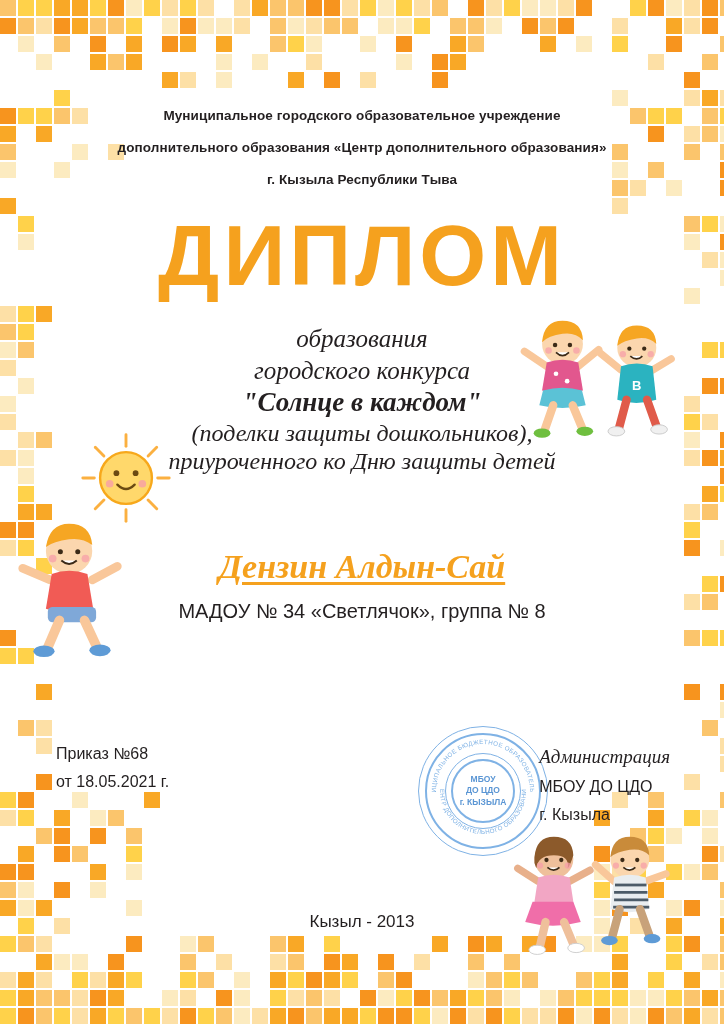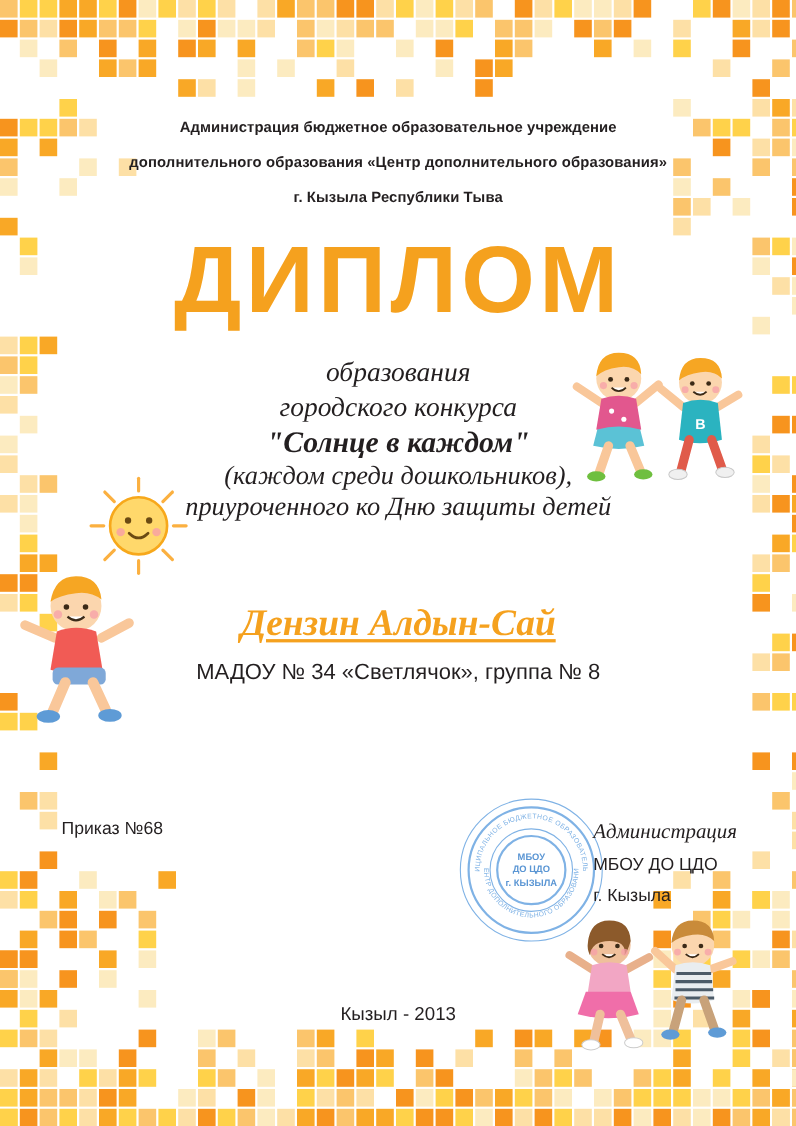--- a/index.html
+++ b/index.html
@@ -646,32 +646,32 @@
       <div class="sq" style="left: 594px; top: 900px; width: 16px; height: 16px; background: rgb(252, 235, 192);"></div>
       <div class="sq" style="left: 612px; top: 900px; width: 16px; height: 16px; background: rgb(247, 148, 30);"></div>
       <div class="sq" style="left: 666px; top: 900px; width: 16px; height: 16px; background: rgb(252, 235, 192);"></div>
       <div class="sq" style="left: 684px; top: 900px; width: 16px; height: 16px; background: rgb(247, 148, 30);"></div>
       <div class="sq" style="left: 594px; top: 918px; width: 16px; height: 16px; background: rgb(252, 235, 192);"></div>
       <div class="sq" style="left: 630px; top: 918px; width: 16px; height: 16px; background: rgb(253, 224, 166);"></div>
       <div class="sq" style="left: 666px; top: 918px; width: 16px; height: 16px; background: rgb(249, 168, 38);"></div>
     </div>
 
   <div class="header">
-    <div class="line">Администрация бюджетное образовательное учреждение</div>
+    <div class="line">Муниципальное городского образовательное учреждение</div>
     <div class="line">дополнительного образования  «Центр дополнительного образования»</div>
     <div class="line">г. Кызыла Республики Тыва</div>
   </div>
 
   <div class="diplom">ДИПЛОМ</div>
 
   <div class="body-block">
     <div class="l1">образования</div>
     <div class="l3">городского конкурса</div>
     <div class="l4">"Солнце в каждом"</div>
-    <div class="l5">(каждом среди дошкольников),</div>
+    <div class="l5">(поделки защиты дошкольников),</div>
     <div class="l6">приуроченного ко Дню защиты детей</div>
   </div>
 
   <div class="winner-name">Дензин Алдын-Сай</div>
   <div class="winner-org">МАДОУ № 34 «Светлячок», группа № 8</div>
 
   <svg class="illu sun" viewBox="0 0 100 100">
     <g stroke="#FBB040" stroke-width="3" stroke-linecap="round">
       <line x1="50" y1="5" x2="50" y2="17"></line>
       <line x1="50" y1="83" x2="50" y2="95"></line>
@@ -792,20 +792,21 @@
       </g>
       <path d="M52 78 L44 108" stroke="#C8A27A" stroke-width="9" stroke-linecap="round" fill="none"></path>
       <path d="M74 78 L84 106" stroke="#C8A27A" stroke-width="9" stroke-linecap="round" fill="none"></path>
       <ellipse cx="41" cy="112" rx="9" ry="5" fill="#5E9BD6"></ellipse>
       <ellipse cx="87" cy="110" rx="9" ry="5" fill="#5E9BD6"></ellipse>
     </g>
   </svg>
 
   <div class="order-block">
     <div>Приказ №68</div>
+    <div>от 18.05.2021 г.</div>
   </div>
 
   <div class="stamp">
     <div class="ring r1"></div>
     <div class="ring r2"></div>
     <div class="ring r3"></div>
     <div class="ring r4"></div>
     <svg class="stamp-arc" viewBox="0 0 130 130">
       <defs>
         <path id="arcTop" d="M 18 65 A 47 47 0 0 1 112 65"></path>

